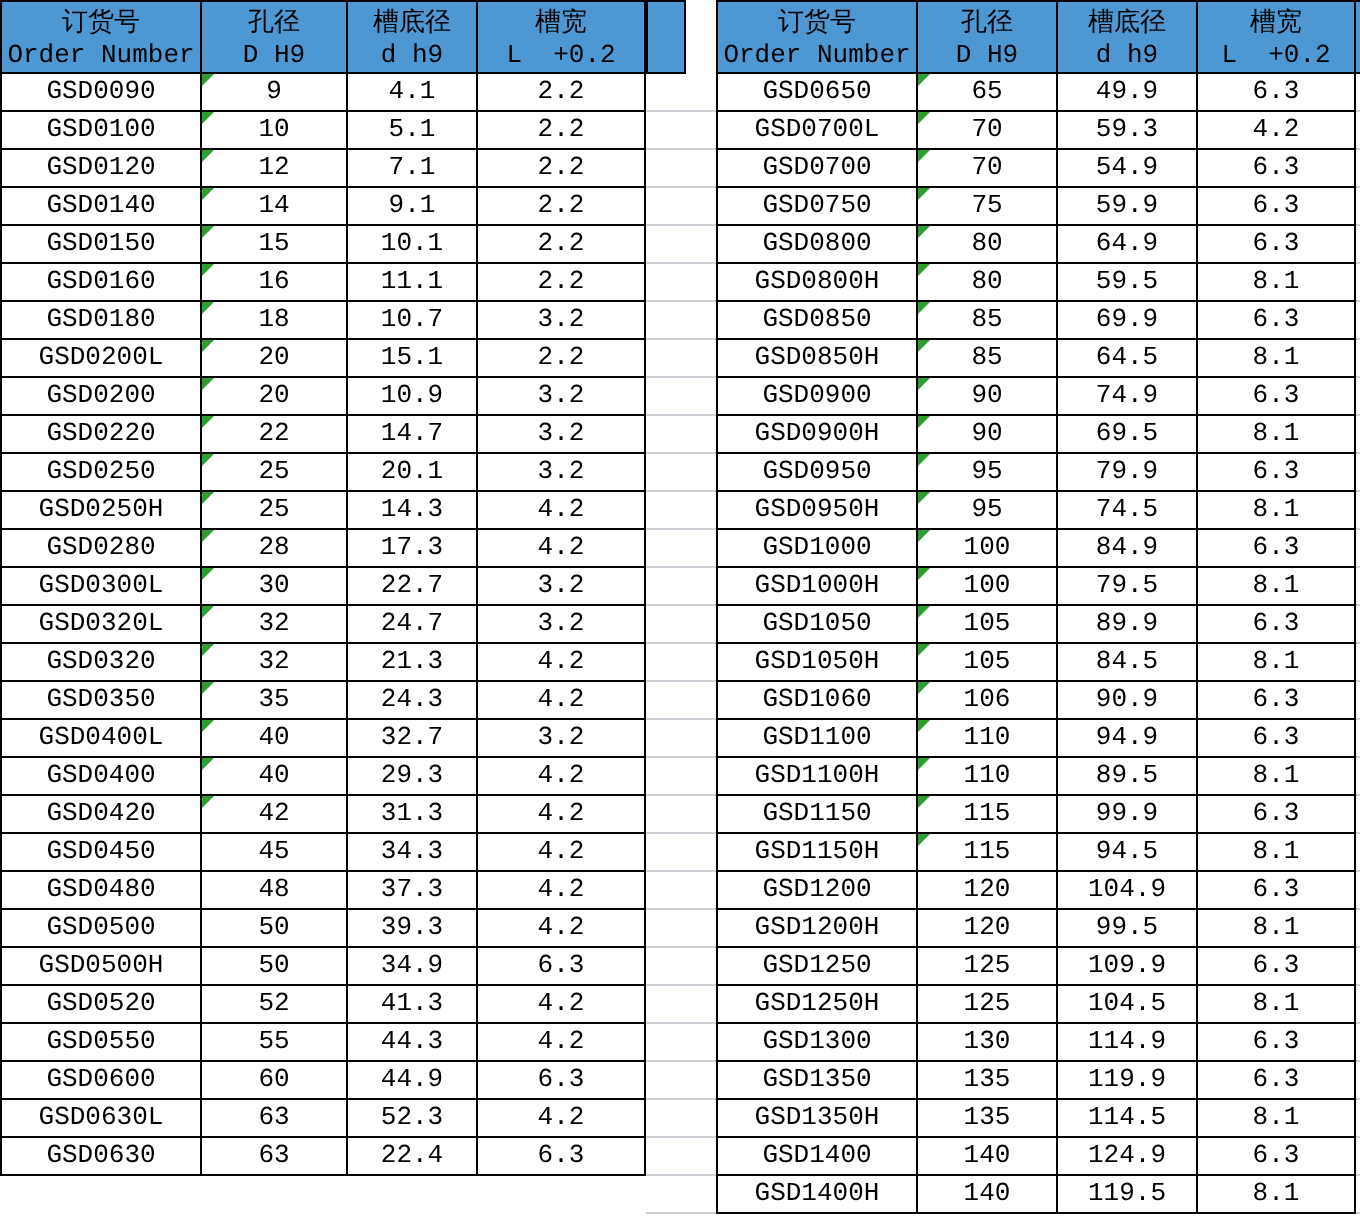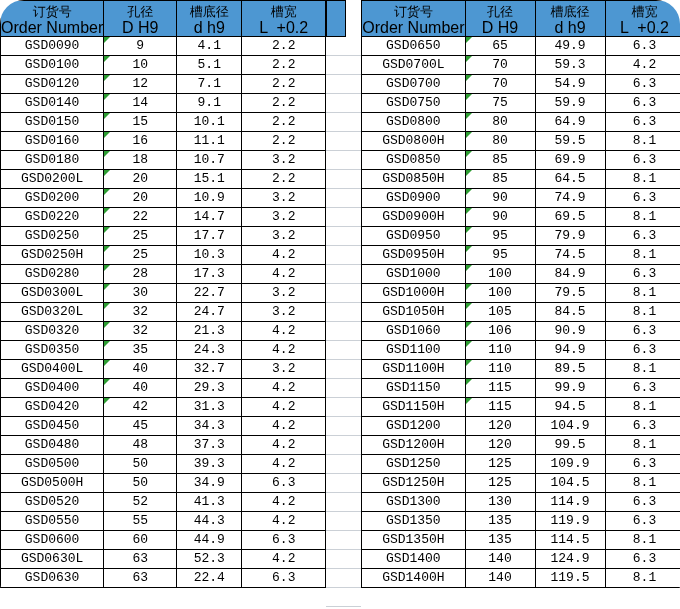--- a/index.html
+++ b/index.html
@@ -1,28 +1,27 @@
 <!DOCTYPE html>
 <html><head>
 <meta charset="utf-8">
 <style>
   html,body { margin:0; padding:0; background:#fff; }
   .sheet {
     position:relative; width:680px; height:609px; background:#ffffff;
     display:flex; align-items:flex-start; overflow:hidden;
     font-family:"Liberation Sans", sans-serif;
-    border-radius:24px;
   }
   table.gsd { border-collapse:collapse; table-layout:fixed; flex:0 0 auto; }
   table.gsd th, table.gsd td { border:1px solid #000; padding:0; text-align:center; vertical-align:middle; overflow:hidden; }
   table.gsd th {
     background:#4D97D2; height:35px; font-weight:400; color:#000;
   }
   th .zh { font-size:13px; line-height:17px; font-family:"DejaVu Sans", sans-serif; }
-  th .en { font-size:16px; line-height:15px; white-space:pre; font-family:Liberation Sans, sans-serif; }
+  th .en { font-size:13px; line-height:15px; white-space:pre; font-family:Liberation Mono, monospace; }
   table.gsd td {
     height:18px; background:#fff; position:relative;
     font-family:"Liberation Mono","DejaVu Sans Mono",monospace;
     font-size:13px; color:#000; line-height:18px;
   }
   .tri {
     position:absolute; top:0; left:0; width:0; height:0;
     border-top:6px solid #2E9E33; border-right:6px solid transparent;
   }
   
@@ -134,27 +133,27 @@
         </tr>
         <tr>
           <td>GSD0220</td>
           <td>22<span class="tri"></span></td>
           <td>14.7</td>
           <td>3.2</td>
         </tr>
         <tr>
           <td>GSD0250</td>
           <td>25<span class="tri"></span></td>
-          <td>17.7</td>
+          <td>20.1</td>
           <td>3.2</td>
         </tr>
         <tr>
           <td>GSD0250H</td>
           <td>25<span class="tri"></span></td>
-          <td>10.3</td>
+          <td>14.3</td>
           <td>4.2</td>
         </tr>
         <tr>
           <td>GSD0280</td>
           <td>28<span class="tri"></span></td>
           <td>17.3</td>
           <td>4.2</td>
         </tr>
         <tr>
           <td>GSD0300L</td>
@@ -366,20 +365,26 @@
           <td>84.9</td>
           <td>6.3</td>
         </tr>
         <tr>
           <td>GSD1000H</td>
           <td>100<span class="tri"></span></td>
           <td>79.5</td>
           <td>8.1</td>
         </tr>
         <tr>
+          <td>GSD1050</td>
+          <td>105<span class="tri"></span></td>
+          <td>89.9</td>
+          <td>6.3</td>
+        </tr>
+        <tr>
           <td>GSD1050H</td>
           <td>105<span class="tri"></span></td>
           <td>84.5</td>
           <td>8.1</td>
         </tr>
         <tr>
           <td>GSD1060</td>
           <td>106<span class="tri"></span></td>
           <td>90.9</td>
           <td>6.3</td>

